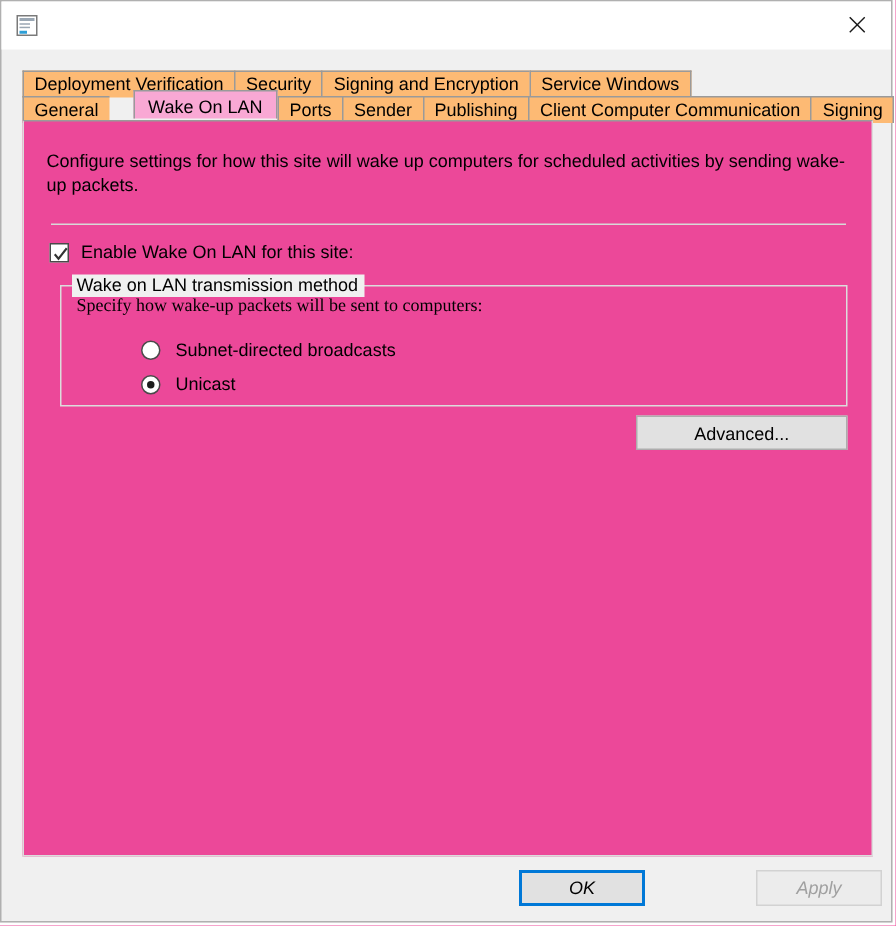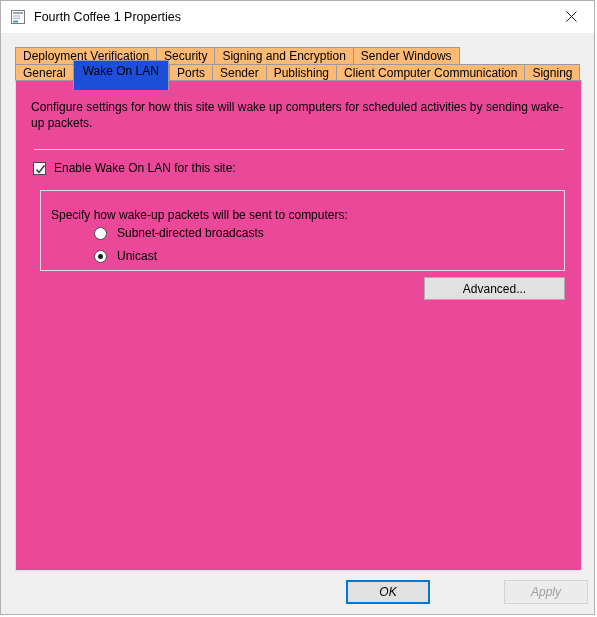--- a/index.html
+++ b/index.html
@@ -91,28 +91,29 @@
     font-size: 12px;
     color: #000000;
     box-sizing: border-box;
     vertical-align: top;
     cursor: default;
     position: relative;
   }
   .tab.last { border-right: 1px solid #9a9a9a; }
 
   .tab.active {
-    background: #1d4ed8;
-    height: 30px;
+    background: #f9a8d4;
+    height: 19px;
     line-height: 20px;
     margin-top: -4px;
     border: 1px solid #9a9a9a;
     border-bottom: none;
     z-index: 5;
     padding: 0 9px;
+    margin-left: 16px;
   }
 
   
   .tabpage {
     position: absolute;
     left: 14px; top: 79px;
     width: 567px;
     height: 491px;
     background: #ec4899;
     border: 1px solid #dcdcdc;
@@ -179,25 +180,26 @@
     left: 7px; top: -8px;
     background: #f0f0f0;
     padding: 0 4px 0 3px;
     font-size: 12px;
     line-height: 15px;
     color: #000000;
     white-space: nowrap;
   }
   .group-sub {
     position: absolute;
-    left: 10px; top: 16px;
-    font-size: 12px;
-    line-height: 16px;
-    color: #000000;
-    white-space: nowrap;
+    left: 10px; top: 4px;
+    font-size: 12px;
+    line-height: 16px;
+    color: #000000;
+    white-space: nowrap;
+    font-family: Liberation Serif, serif;
   }
   .radiorow {
     position: absolute;
     left: 41px;
     height: 16px;
     display: flex;
     align-items: center;
     cursor: default;
     padding-left: 12px;
   }
@@ -275,36 +277,35 @@
   <div class="titlebar">
     <span class="title-icon">
       <svg width="16" height="16" viewBox="0 0 16 16">
         <rect x="1.5" y="1.5" width="13" height="13" fill="#ffffff" stroke="#7a7a7a" stroke-width="1"></rect>
         <rect x="3" y="3" width="10" height="2" fill="#9aa7b4"></rect>
         <rect x="3" y="6.5" width="7" height="1" fill="#9aa7b4"></rect>
         <rect x="3" y="8.8" width="7" height="1" fill="#9aa7b4"></rect>
         <rect x="3" y="11.5" width="5" height="2" fill="#2e9fd6"></rect>
       </svg>
     </span>
-    <span class="title-text">Fourth Coffee 1 Properties</span>
     <div class="close-btn">
       <svg width="11" height="11" viewBox="0 0 11 11">
         <line x1="0.5" y1="0.5" x2="10.5" y2="10.5" stroke="#1a1a1a" stroke-width="1"></line>
         <line x1="10.5" y1="0.5" x2="0.5" y2="10.5" stroke="#1a1a1a" stroke-width="1"></line>
       </svg>
     </div>
   </div>
 
   <div class="tabstrip">
 
     <div class="tabrow row1">
       <div class="tab">Deployment Verification</div>
       <div class="tab">Security</div>
       <div class="tab">Signing and Encryption</div>
-      <div class="tab last">Sender Windows</div>
+      <div class="tab last">Service Windows</div>
     </div>
 
     <div class="tabrow row2">
       <div class="tab">General</div>
       <div class="tab active">Wake On LAN</div>
       <div class="tab">Ports</div>
       <div class="tab">Sender</div>
       <div class="tab">Publishing</div>
       <div class="tab">Client Computer Communication</div>
       <div class="tab last">Signing</div>
@@ -321,20 +322,21 @@
     <div class="checkrow">
       <span class="cbox">
         <svg width="11" height="11" viewBox="0 0 11 11">
           <polyline points="1.5,5.5 4,8.5 9.5,1.5" fill="none" stroke="#333333" stroke-width="1.4"></polyline>
         </svg>
       </span>
       <span class="lbl">Enable Wake On LAN for this site:</span>
     </div>
 
     <div class="groupbox">
+      <span class="group-legend">Wake on LAN transmission method</span>
       <span class="group-sub">Specify how wake-up packets will be sent to computers:</span>
 
       <div class="radiorow r0">
         <span class="rbox"></span>
         <span class="lbl">Subnet-directed broadcasts</span>
       </div>
 
       <div class="radiorow r1">
         <span class="rbox sel"></span>
         <span class="lbl">Unicast</span>

